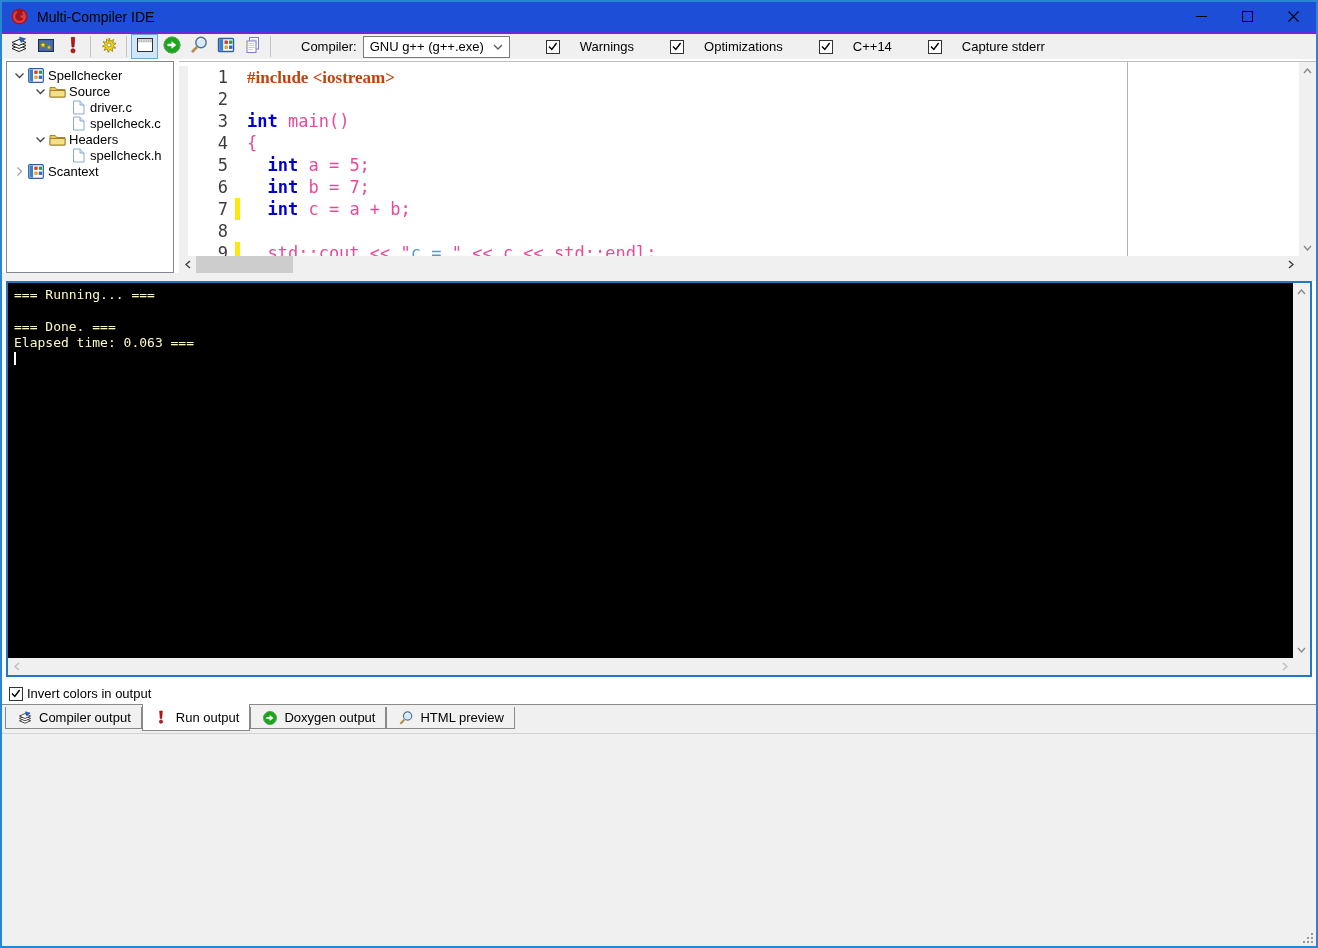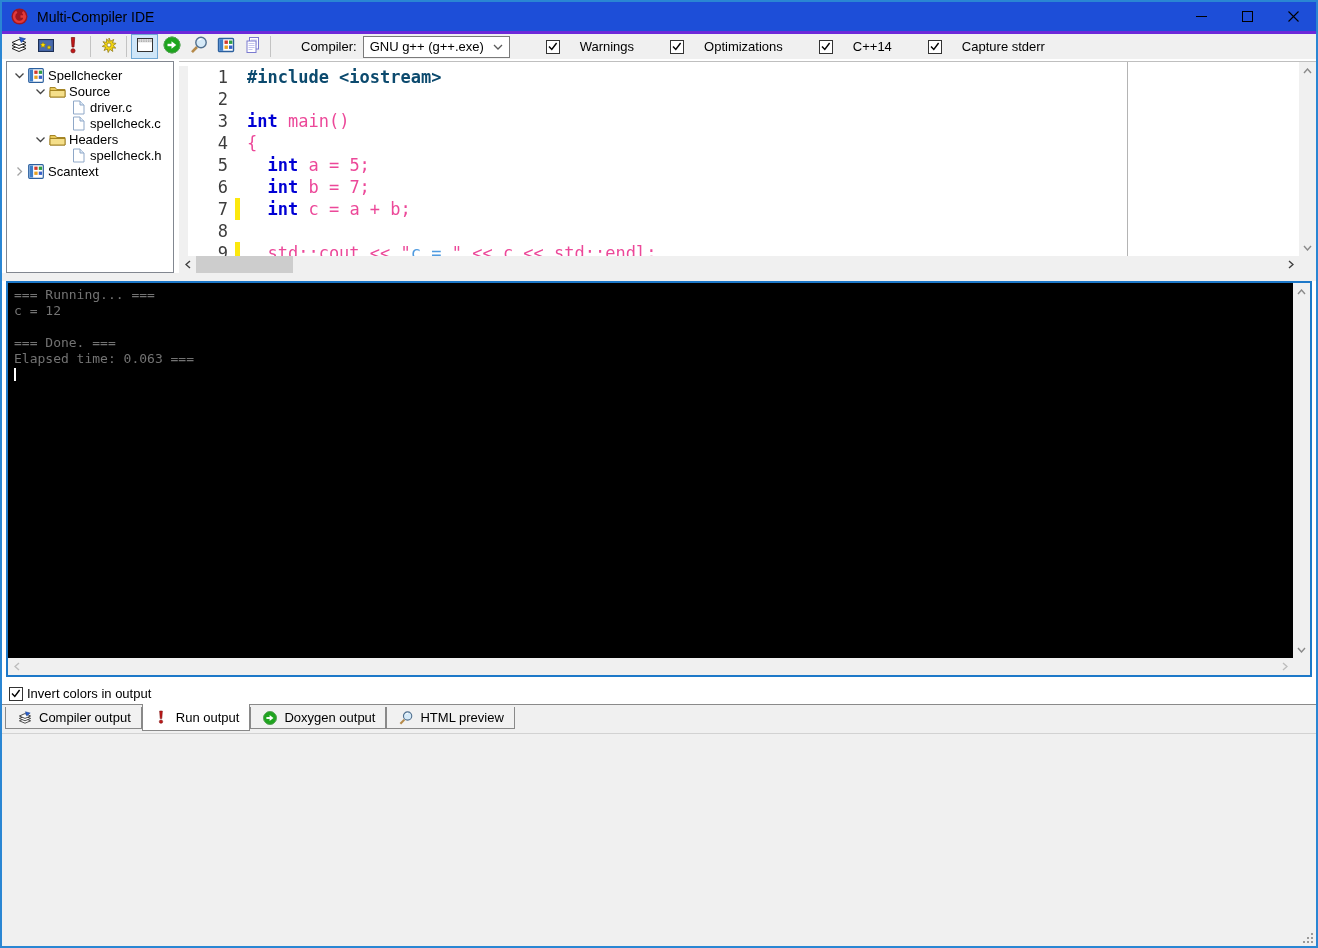--- a/index.html
+++ b/index.html
@@ -38,35 +38,35 @@
   
   .editor-wrap { flex: 1; margin-left: 5px; display: grid; grid-template-columns: 1fr 17px; grid-template-rows: 1fr 17px; border-top: 1px solid #bfbfbf; min-width: 0; }
   .editor { position: relative; overflow: hidden; background: #fff; padding-top: 4px; }
   .margin-line { position: absolute; left: 948px; top: 0; bottom: 0; width: 1px; background: #b4b4b4; }
   .ed-line { display: flex; height: 22px; font-family: "DejaVu Sans Mono", monospace; font-size: 17px; line-height: 22px; position: relative; }
   .ed-num { width: 56px; flex: none; text-align: right; padding-right: 7px; color: #3d3d3d; background: #fff; border-left: 9px solid #f0f0f0; }
   .ed-marker { width: 5px; flex: none; background: transparent; }
   .ed-marker.on { background: #fce80e; }
   .ed-code { flex: 1; padding-left: 7px; white-space: pre; }
   .tok-plain { color: #ec4899; }
-  .tok-bold { color: #0c4a6e; font-weight: bold; }
+  .tok-bold { color: #c2410c; font-weight: bold; font-family: Liberation Serif, serif; }
   .tok-keyword { color: #0000d4; font-weight: bold; }
   .tok-string { color: #4f9be0; }
   
   .sb { background: #f0f0f0; position: relative; }
   .sb-btn { position: absolute; width: 17px; height: 17px; display: flex; align-items: center; justify-content: center; }
   .sb-h .sb-btn.start { left: 0; top: 0; } .sb-h .sb-btn.end { right: 0; top: 0; }
   .sb-v .sb-btn.start { top: 0; left: 0; } .sb-v .sb-btn.end { bottom: 0; left: 0; }
   .sb-thumb { position: absolute; background: #cdcdcd; }
   .corner { background: #f0f0f0; }
   
   .sash { height: 8px; background: #f0f0f0; flex: none; }
   
   .console-outer { height: 396px; margin: 0 4px; border: 2px solid #1d78c8; flex: none; display: grid; grid-template-columns: 1fr 17px; grid-template-rows: 1fr 17px; background: #fff; }
-  .console { background: #000; color: #737373; font-family: "DejaVu Sans Mono", monospace; font-size: 13px; line-height: 16px; padding: 4px 6px; overflow: hidden; white-space: pre; }
+  .console { background: #000; color: #fef9c3; font-family: "DejaVu Sans Mono", monospace; font-size: 13px; line-height: 16px; padding: 4px 6px; overflow: hidden; white-space: pre; }
   .cursor-bar { display: inline-block; width: 2px; height: 13px; background: #fff; vertical-align: -2px; }
   
   .invert-row { height: 22px; background: #fff; display: flex; align-items: center; padding-left: 7px; border-bottom: 1px solid #8a8a8a; flex: none; margin-top: 6px; }
   .tabbar { height: 28px; background: #f0f0f0; display: flex; align-items: flex-start; padding-left: 3px; flex: none; }
   .tab { display: flex; align-items: center; gap: 6px; padding: 0 10px; height: 22px; margin-top: 2px; background: #f1f1f1; border: 1px solid #898989; border-top: none; position: relative; }
   .tab.active { margin-top: -1px; height: 27px; background: #fff; z-index: 2; }
   .tab .t-ico { width: 17px; height: 17px; display: flex; align-items: center; justify-content: center; }
   .statusbar { flex: 1; background: #f0f0f0; border-top: 1px solid #d2d2d2; position: relative; }
   .grip { position: absolute; right: 3px; bottom: 3px; width: 11px; height: 11px; }
   .grip i { position: absolute; width: 2px; height: 2px; background: #9a9a9a; }
@@ -396,21 +396,21 @@
             </svg>
         </div>
       </div>
       <div class="corner"></div>
     </div>
   </div>
 
   <div class="sash"></div>
 
   <div class="console-outer">
-    <div class="console" id="console"><div>=== Running... ===</div><div>c = 12</div><div>&nbsp;</div><div>=== Done. ===</div><div>Elapsed time: 0.063 ===</div><div><span class="cursor-bar"></span></div></div>
+    <div class="console" id="console"><div>=== Running... ===</div><div>&nbsp;</div><div>=== Done. ===</div><div>Elapsed time: 0.063 ===</div><div><span class="cursor-bar"></span></div></div>
     <div class="sb sb-v">
       <div class="sb-btn start">
         <svg width="9" height="6" viewBox="0 0 9 6">
             <path d="M1 5 l3.5-4 3.5 4" fill="none" stroke="#8a8a8a" stroke-width="1.4"></path>
           </svg>
       </div>
       <div class="sb-btn end">
         <svg width="9" height="6" viewBox="0 0 9 6">
             <path d="M1 1 l3.5 4 3.5-4" fill="none" stroke="#8a8a8a" stroke-width="1.4"></path>
           </svg>

